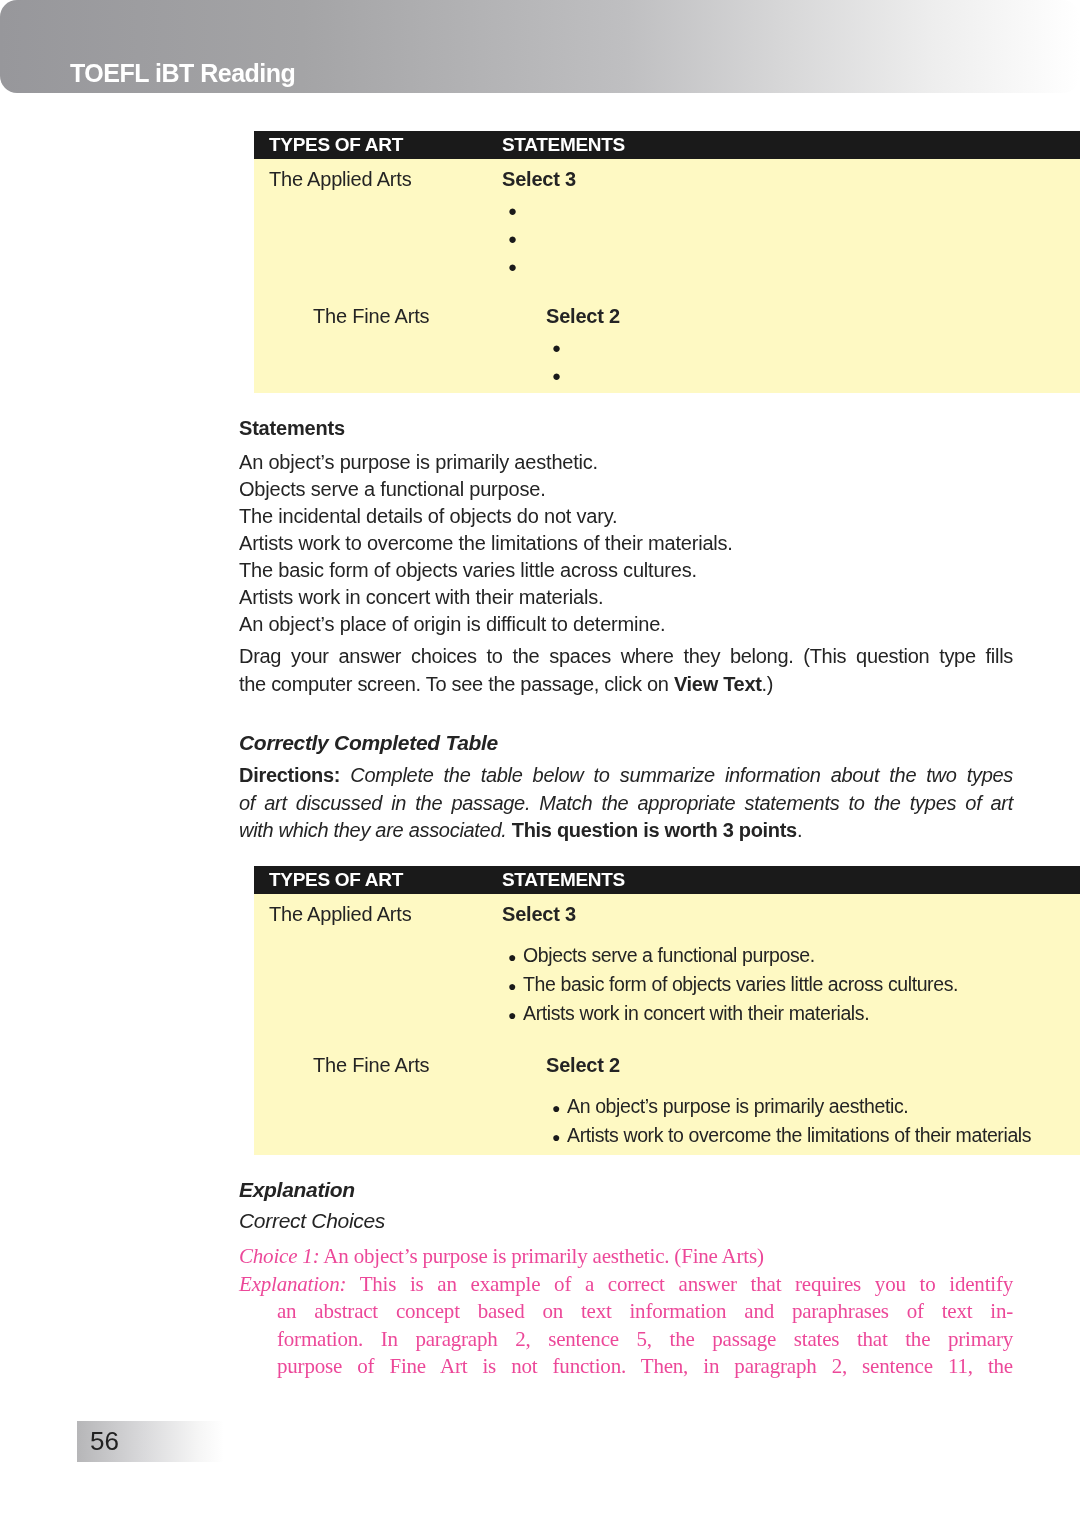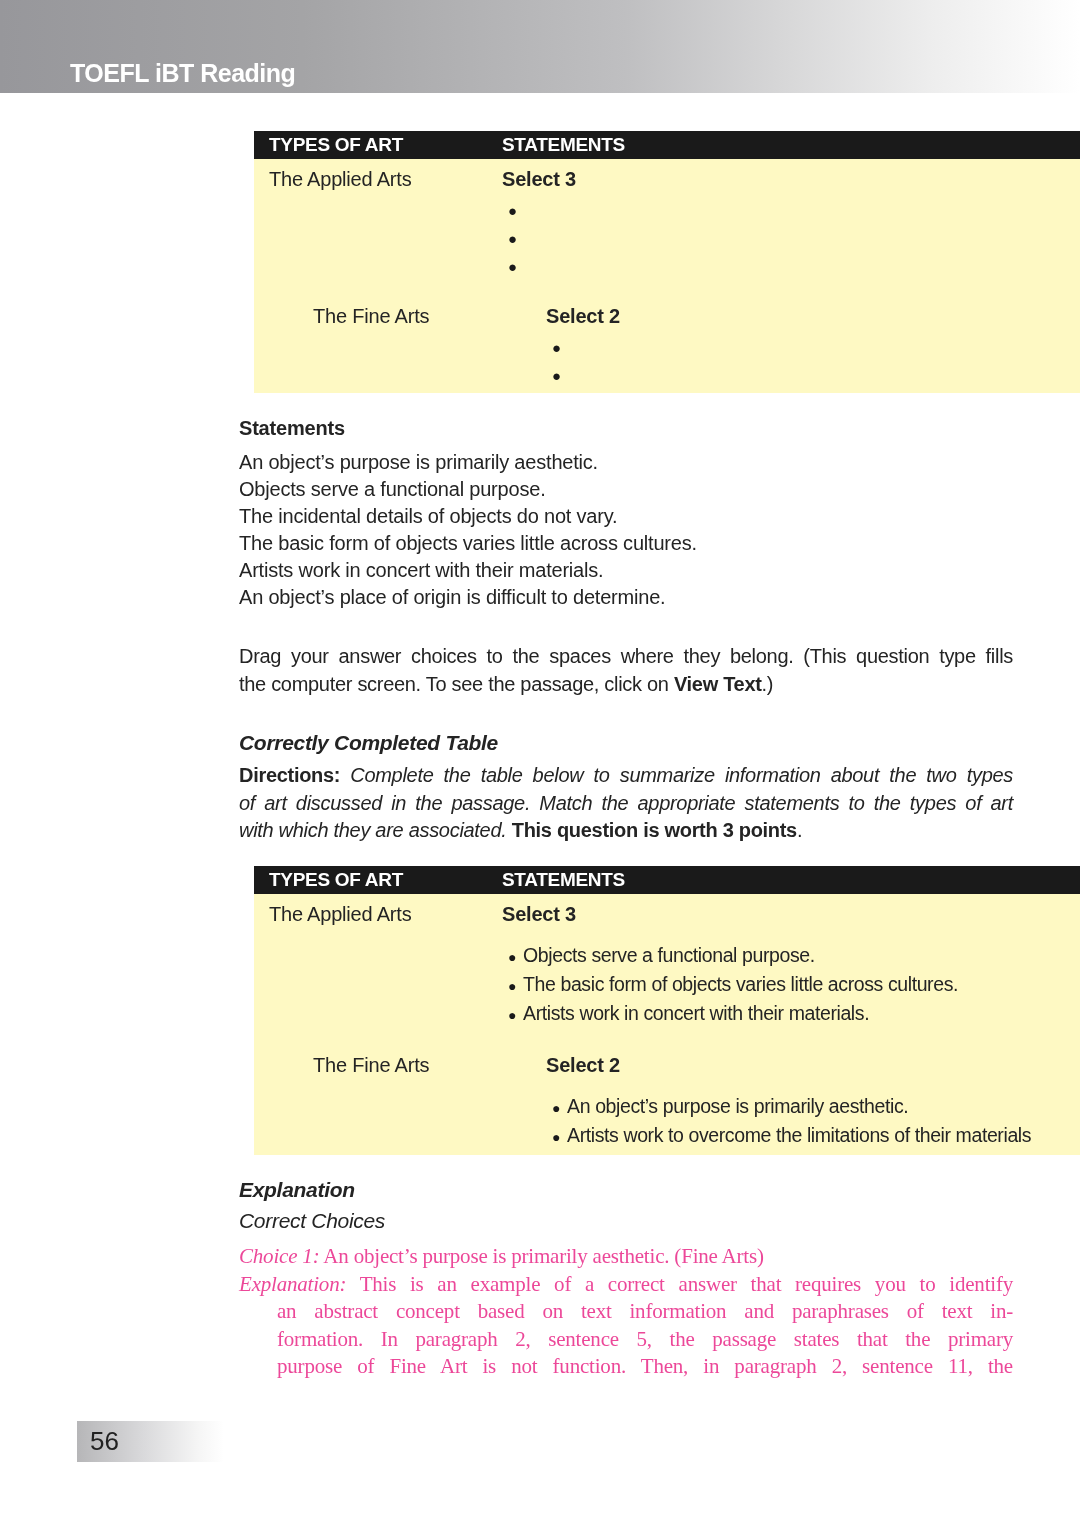--- a/index.html
+++ b/index.html
@@ -5,20 +5,21 @@
   html,body{margin:0;padding:0;background:#ffffff;}
   .page{
     position:relative;width:1080px;height:1519px;background:#ffffff;
     font-family:"Liberation Sans",sans-serif;color:#242424;overflow:hidden;
   }
 
   
   .header-band{
     position:absolute;top:0;left:0;right:0;height:93px;
     background:linear-gradient(90deg,#97979b 0%,#a4a4a6 28%,#bfbfc1 58%,#ededed 86%,#ffffff 100%);
+    border-radius:17px;
   }
   .header-title{
     position:absolute;left:70px;top:59px;
     font-size:25px;font-weight:bold;color:#ffffff;letter-spacing:-0.5px;
   }
 
   
   .tbl{position:absolute;left:254px;width:918px;}
   .tbl-one{top:131px;}
   .tbl-two{top:866px;}
@@ -107,20 +108,21 @@
         </div>
       </div>
     </div>
   </section>
 
   <section class="statements">
     <div class="st-head">Statements</div>
     <div class="st-item">An object’s purpose is primarily aesthetic.</div>
     <div class="st-item">Objects serve a functional purpose.</div>
     <div class="st-item">The incidental details of objects do not vary.</div>
+    <div class="st-item">Artists work to overcome the limitations of their materials.</div>
     <div class="st-item">The basic form of objects varies little across cultures.</div>
     <div class="st-item">Artists work in concert with their materials.</div>
     <div class="st-item">An object’s place of origin is difficult to determine.</div>
   </section>
 
   <section class="dragnote">
     <div class="jl">Drag your answer choices to the spaces where they belong. (This question type fills</div>
     <div class="ll"><span>the computer screen. To see the passage, click on </span><span class="b">View Text</span><span>.)</span></div>
   </section>
 

